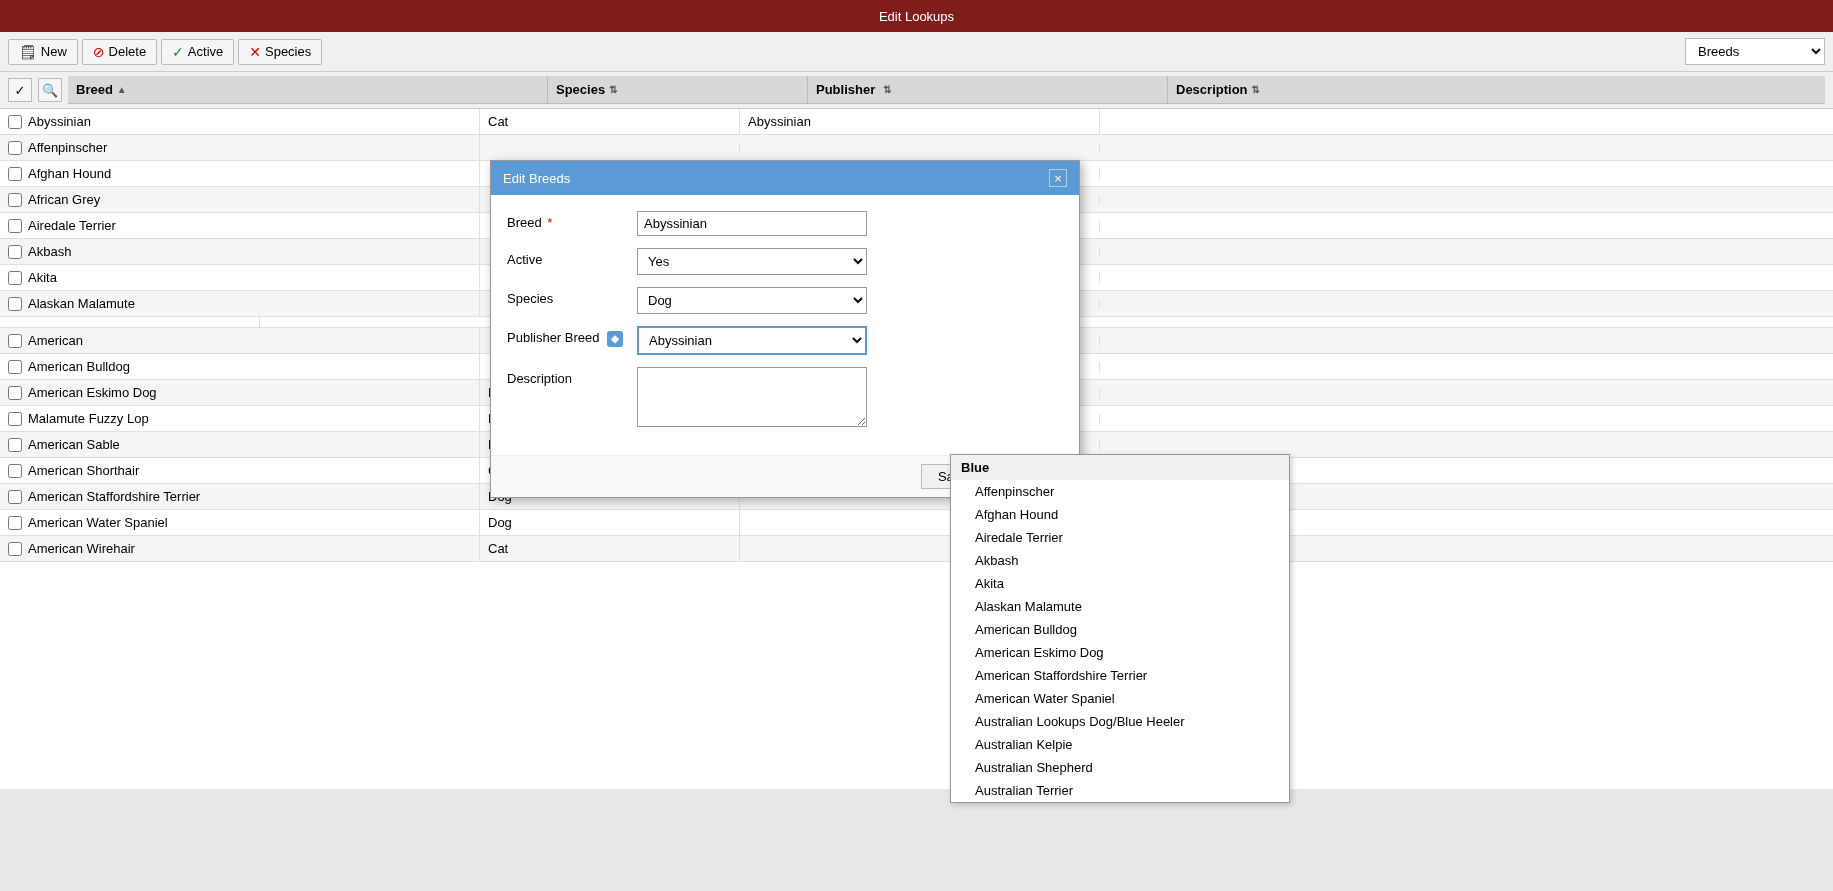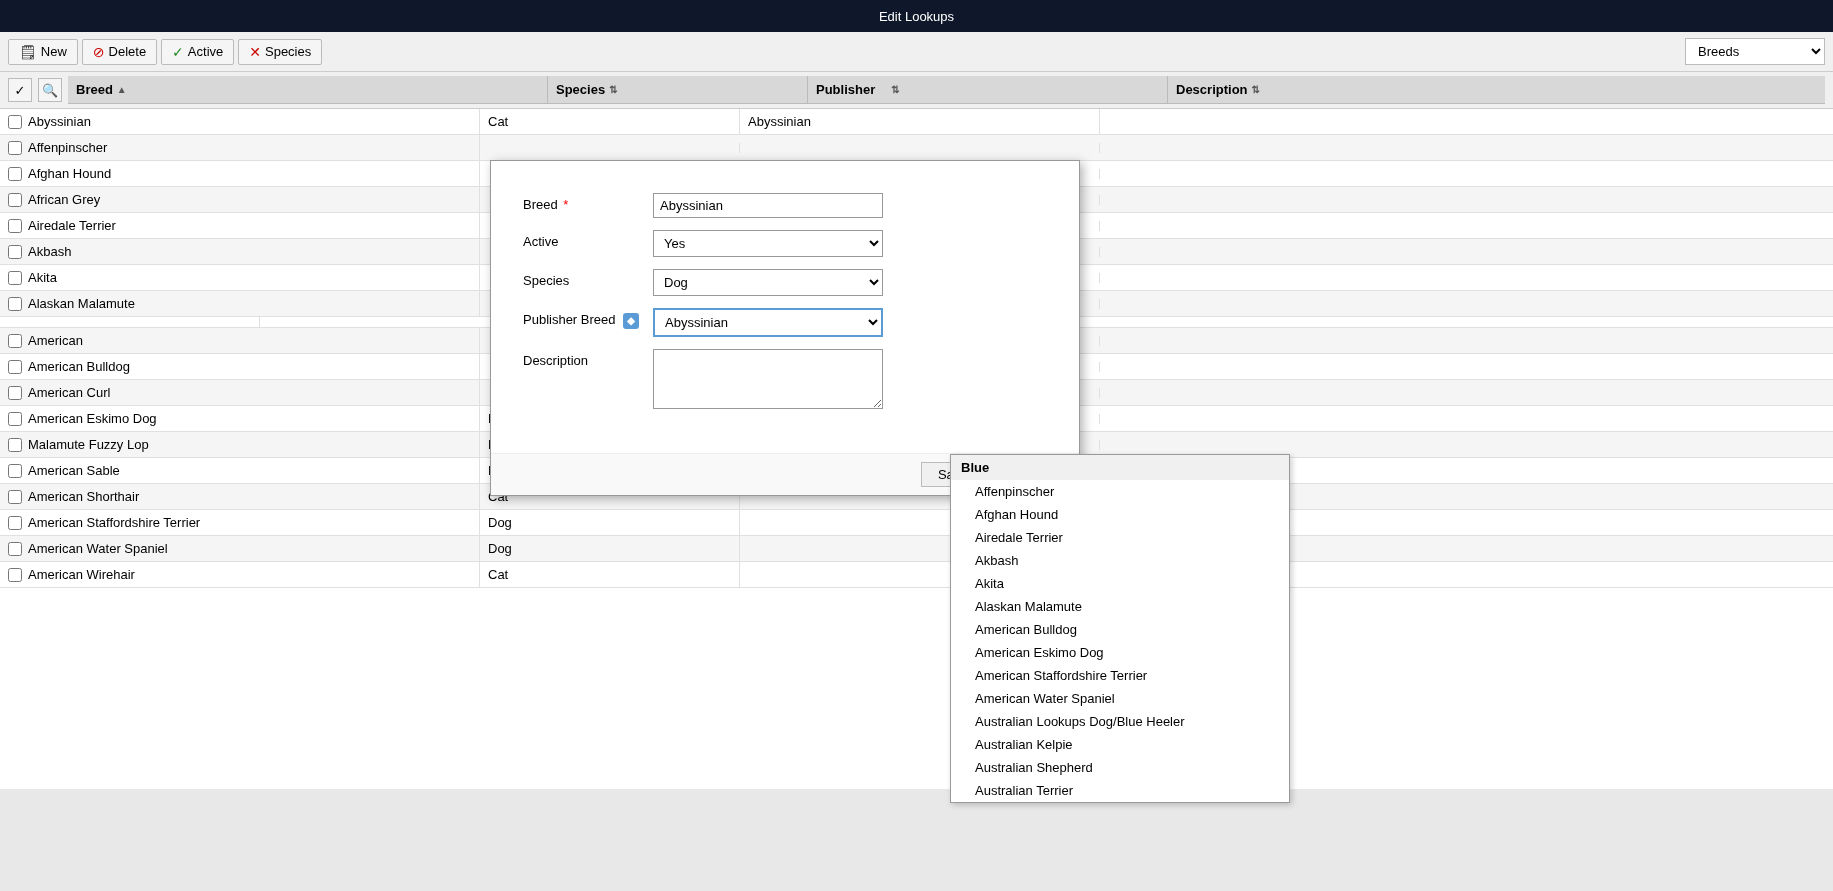--- a/index.html
+++ b/index.html
@@ -1,20 +1,20 @@
 <!DOCTYPE html>
 <html><head>
   <meta charset="utf-8">
   <style>
     * { box-sizing: border-box; margin: 0; padding: 0; font-family: Arial, sans-serif; font-size: 13px; }
     body { background: #e8e8e8; }
 
     
     .title-bar {
-      background: #0f172a;
+      background: #7f1d1d;
       color: white;
       text-align: center;
       padding: 8px;
       font-size: 14px;
       font-weight: normal;
     }
 
     
     .toolbar {
       background: #f0f0f0;
@@ -64,21 +64,21 @@
       font-size: 12px;
     }
     .col-header-row {
       display: flex;
       background: #d8d8d8;
       border-bottom: 1px solid #bbb;
       font-weight: bold;
     }
     .col-breed { flex: 0 0 480px; padding: 6px 8px; border-right: 1px solid #bbb; display: flex; align-items: center; gap: 4px; }
     .col-species { flex: 0 0 260px; padding: 6px 8px; border-right: 1px solid #bbb; display: flex; align-items: center; gap: 4px; }
-    .col-publisher { flex: 0 0 360px; padding: 6px 8px; border-right: 1px solid #bbb; display: flex; align-items: center; gap: 16px; }
+    .col-publisher { flex: 0 0 360px; padding: 6px 8px; border-right: 1px solid #bbb; display: flex; align-items: center; gap: 8px; }
     .col-description { flex: 1; padding: 6px 8px; display: flex; align-items: center; gap: 4px; }
     .sort-icon { font-size: 10px; color: #555; }
 
     
     .table-body { background: white; overflow-y: auto; }
     .table-row {
       display: flex;
       border-bottom: 1px solid #e0e0e0;
       align-items: center;
     }
@@ -117,21 +117,21 @@
     .modal-close {
       background: none;
       border: 1px solid rgba(255,255,255,0.5);
       color: white;
       cursor: pointer;
       width: 18px; height: 18px;
       display: flex; align-items: center; justify-content: center;
       font-size: 12px;
       padding: 0;
     }
-    .modal-body { padding: 32px; }
+    .modal-body { padding: 16px; }
     .form-row {
       display: flex;
       align-items: flex-start;
       margin-bottom: 12px;
     }
     .form-label {
       width: 130px;
       padding-top: 4px;
       font-size: 13px;
       flex-shrink: 0;
@@ -366,29 +366,20 @@
       <input type="checkbox" class="row-checkbox" style="">
       <span>American Bulldog</span>
     </div>
     <div class="cell-species"></div>
     <div class="cell-publisher"></div>
     <div class="cell-description"></div>
   </div>
     <div class="table-row">
     <div class="cell-breed">
       <input type="checkbox" class="row-checkbox" style="">
-      <span>American Curl</span>
-    </div>
-    <div class="cell-species"></div>
-    <div class="cell-publisher"></div>
-    <div class="cell-description"></div>
-  </div>
-    <div class="table-row">
-    <div class="cell-breed">
-      <input type="checkbox" class="row-checkbox" style="">
       <span>American Eskimo Dog</span>
     </div>
     <div class="cell-species">Dog</div>
     <div class="cell-publisher"></div>
     <div class="cell-description"></div>
   </div>
     <div class="table-row">
     <div class="cell-breed">
       <input type="checkbox" class="row-checkbox" style="">
       <span>Malamute Fuzzy Lop</span>
@@ -439,20 +430,26 @@
       <span>American Wirehair</span>
     </div>
     <div class="cell-species">Cat</div>
     <div class="cell-publisher"></div>
     <div class="cell-description"></div>
   </div>
   </div>
 
 <div class="modal-overlay">
   <div class="modal">
+    <div class="modal-title-bar">
+      <span>Edit Breeds</span>
+      <button class="modal-close">
+        <span>×</span>
+      </button>
+    </div>
     <div class="modal-body">
 
       <div class="form-row">
         <div class="form-label">
           <span>Breed</span>
           <span class="required-star">*</span>
         </div>
         <input class="form-input" type="text" value="Abyssinian" style="">
       </div>
 

